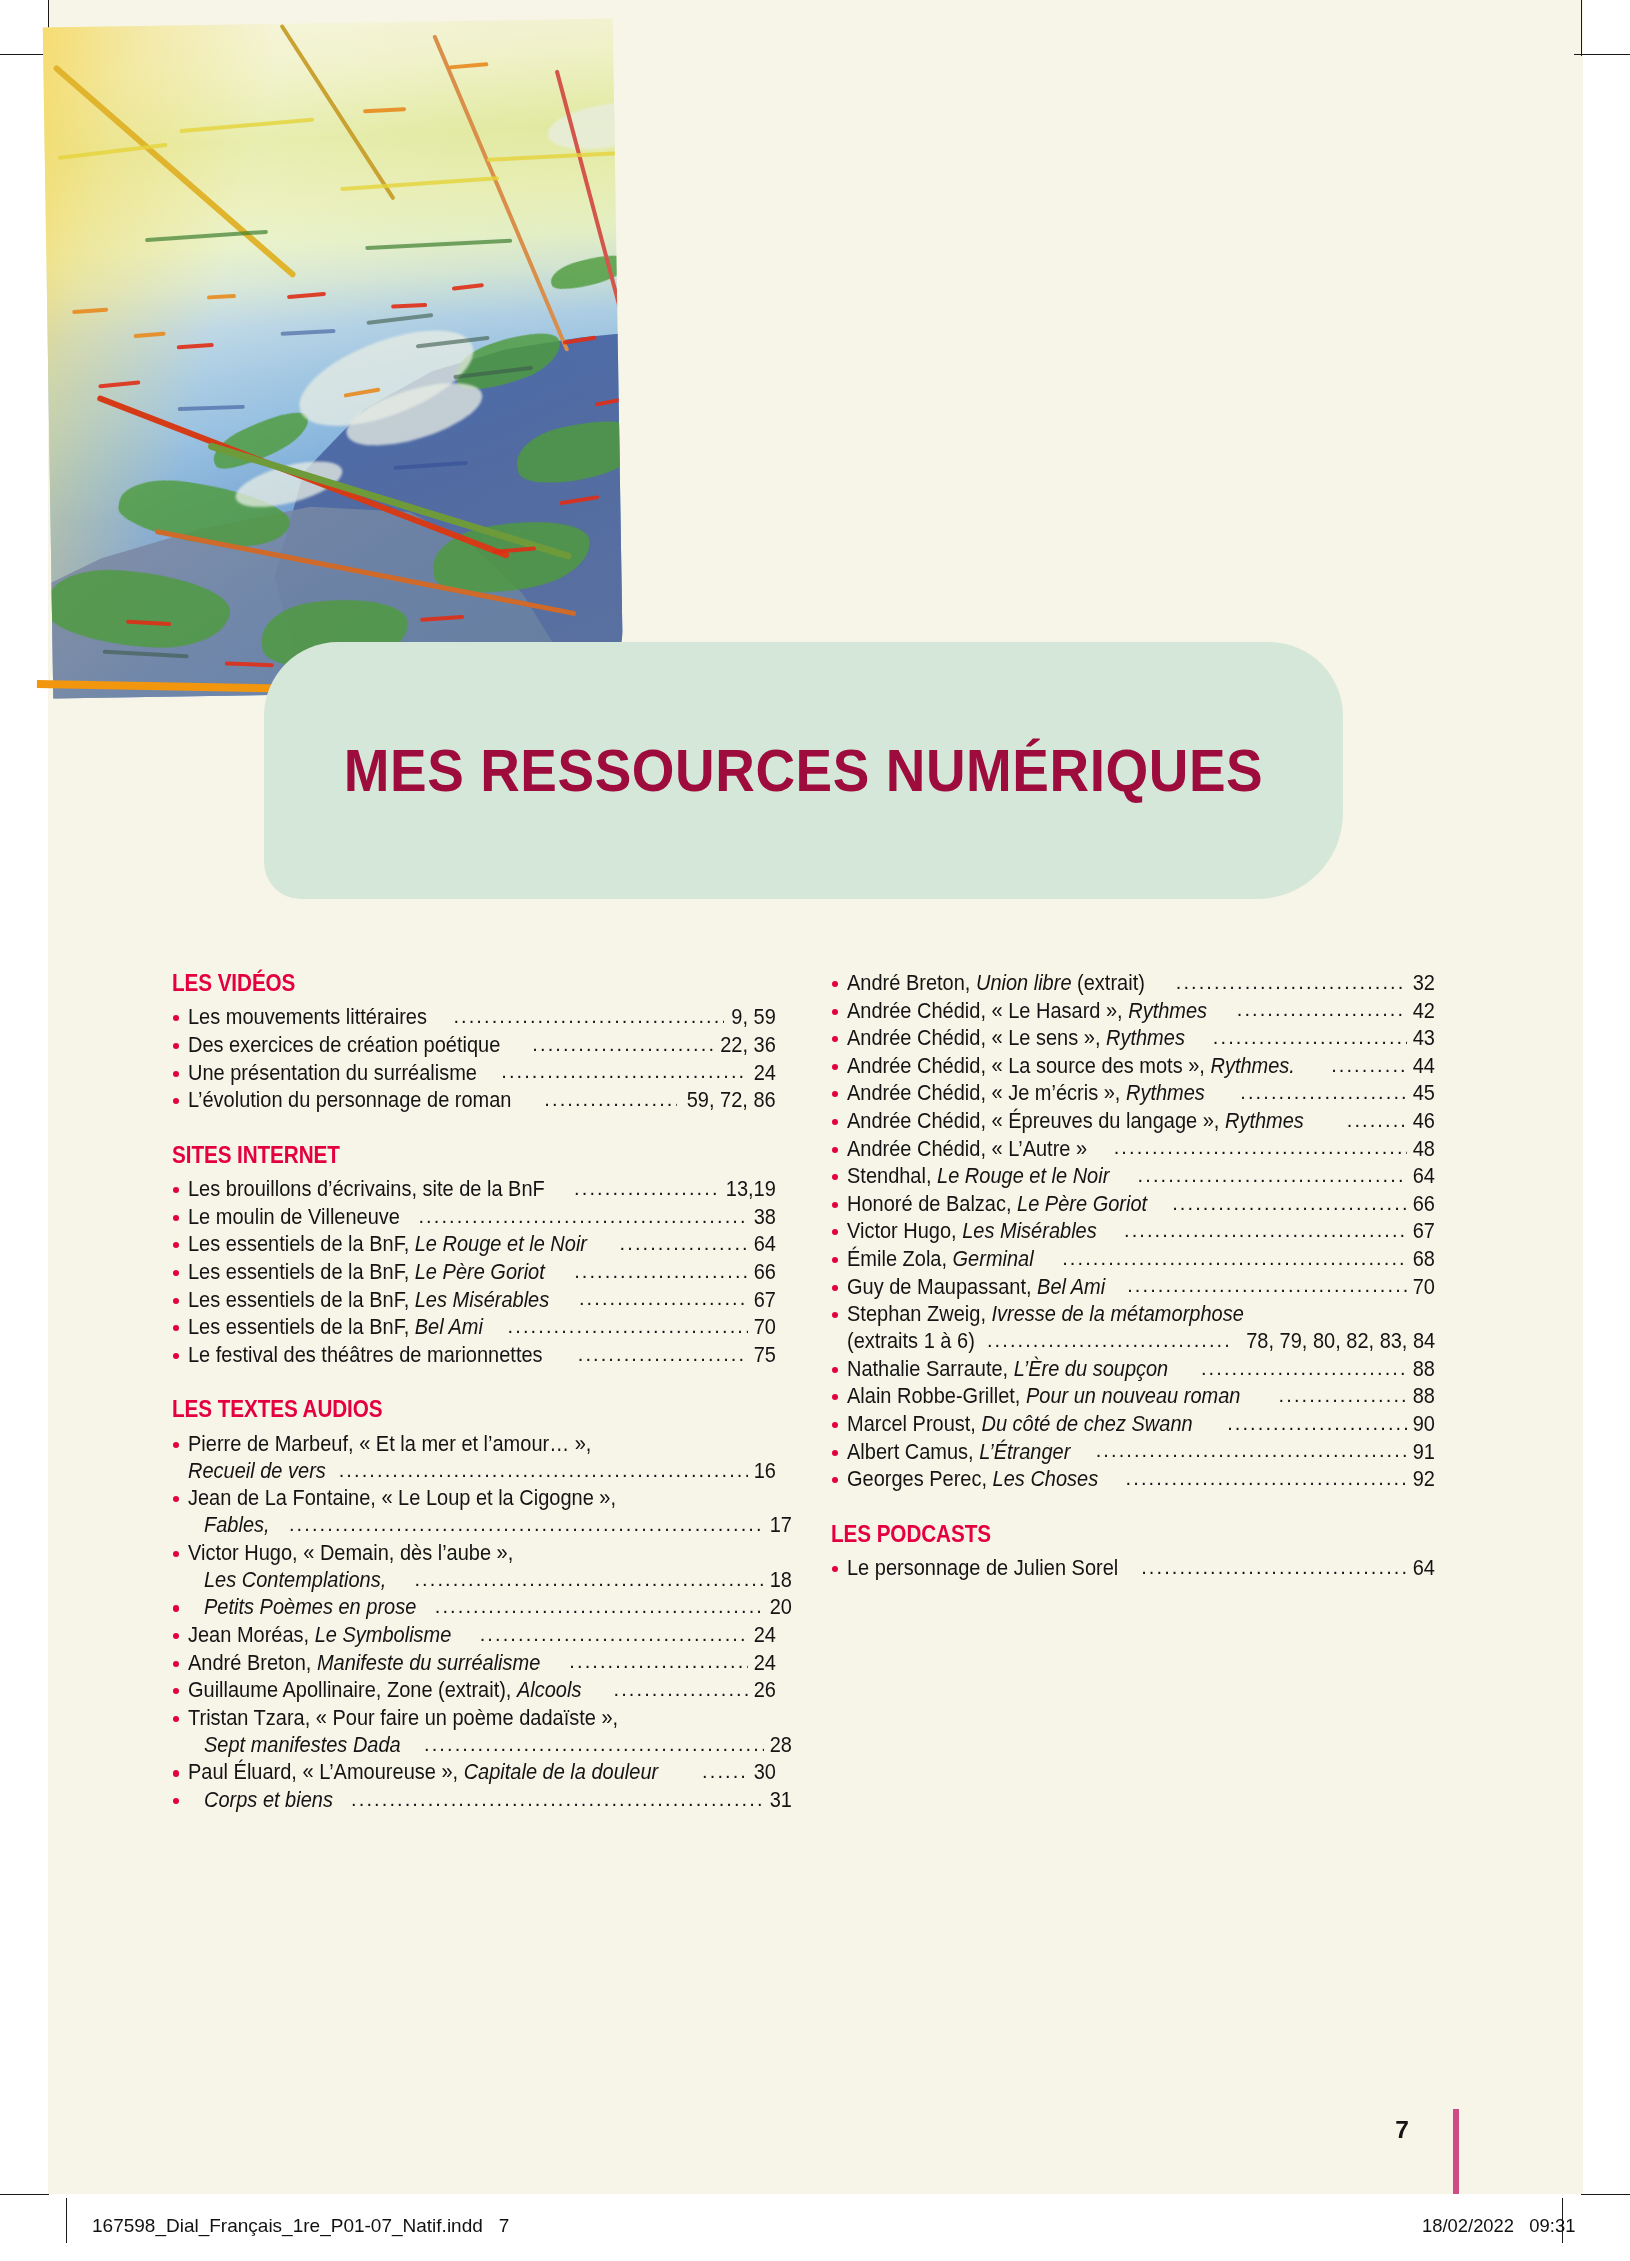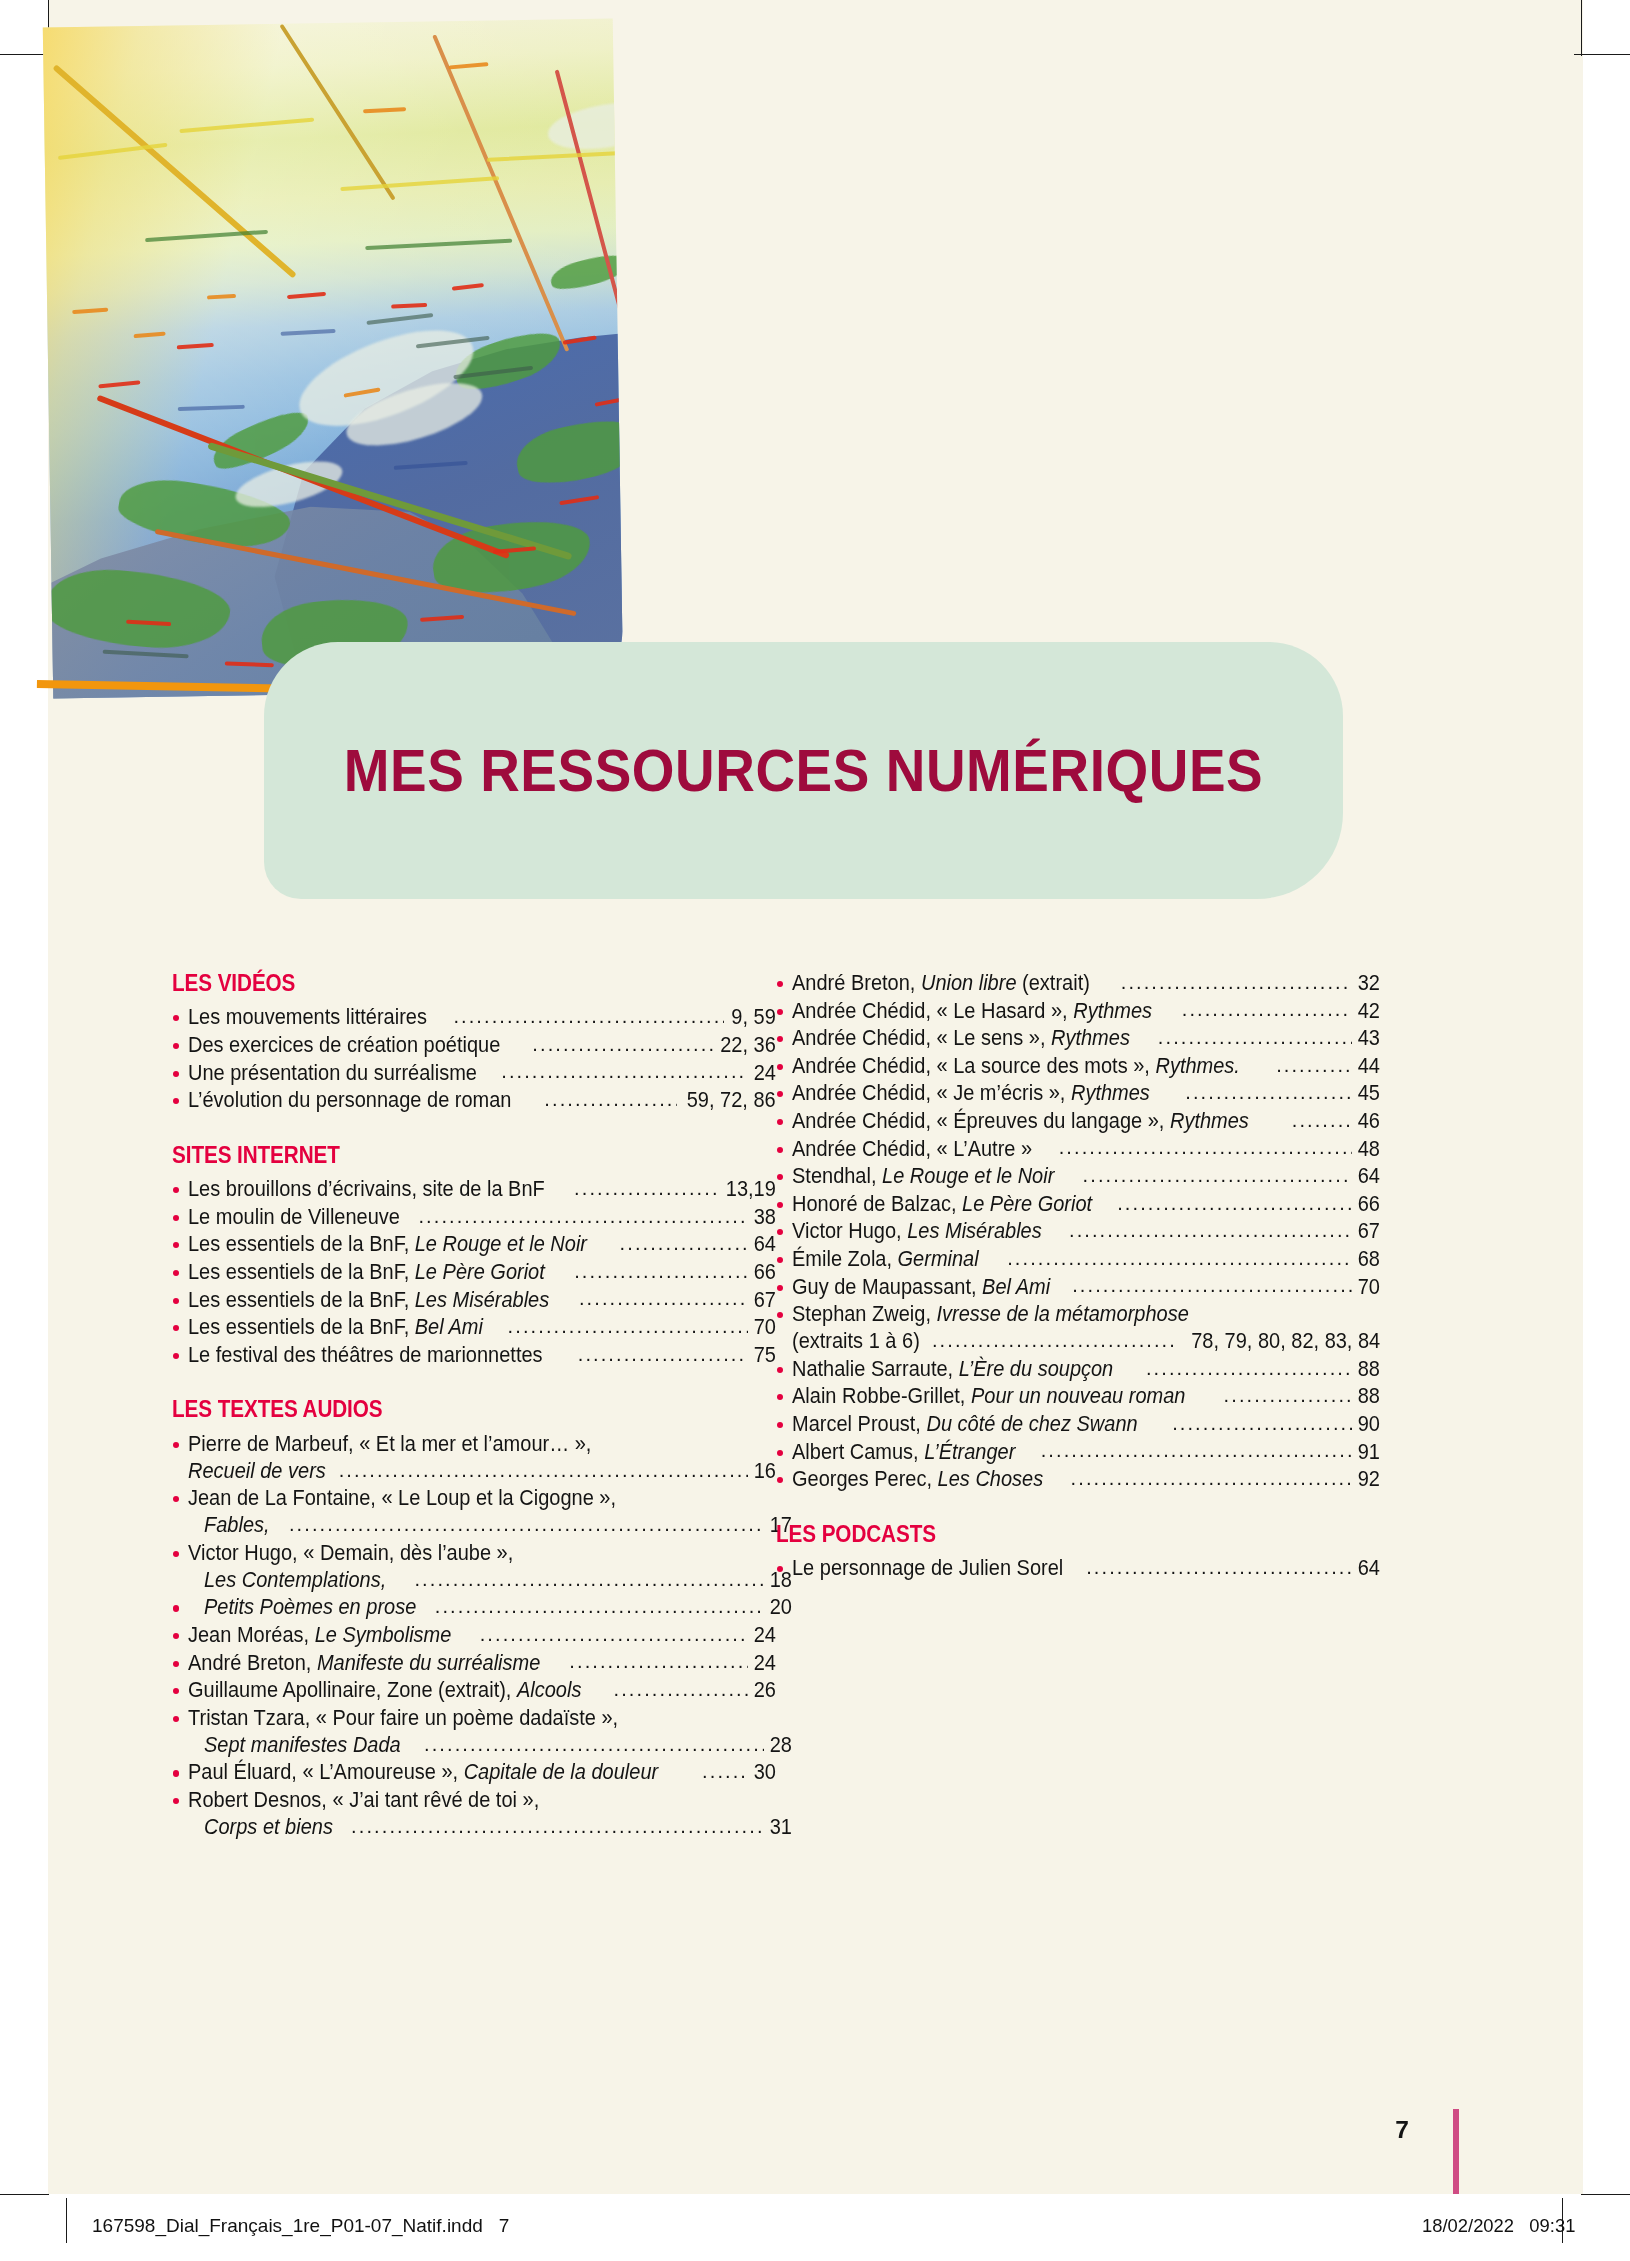--- a/index.html
+++ b/index.html
@@ -167,20 +167,21 @@
     white-space: nowrap;
   }
 
   
   #columns {
     position: absolute;
     left: 172px;
     top: 970px;
     width: 1263px;
     display: flex;
+    justify-content: space-between;
   }
   .column { width: 604px; }
 
   .section-title {
     color: #e4003f;
     font-weight: bold;
     font-size: 23px;
     letter-spacing: -0.1px;
     transform: scaleX(0.9);
     transform-origin: left center;
@@ -570,23 +571,20 @@
       <div class="entry">
         <span class="bullet"></span>
         <div class="entry-line cont">
           <span class="lbl"><span>Paul Éluard, « L’Amoureuse », </span><i>Capitale de la douleur </i></span>
           <span class="dots">........................................................................................................................................................................................................</span>
           <span class="pg">30</span>
         </div>
       </div>
       <div class="entry">
         <span class="bullet"></span>
-        <div class="entry-line">
-          <span class="lbl"><span>Robert Desnos, « J’ai tant rêvé de toi »,</span></span>
-        </div>
         <div class="entry-line cont-indent">
           <span class="lbl"><i>Corps et biens </i></span>
           <span class="dots">........................................................................................................................................................................................................</span>
           <span class="pg">31</span>
         </div>
       </div>
     </div>
   <div class="column" id="col-right">
       <div class="entry">
         <span class="bullet"></span>

